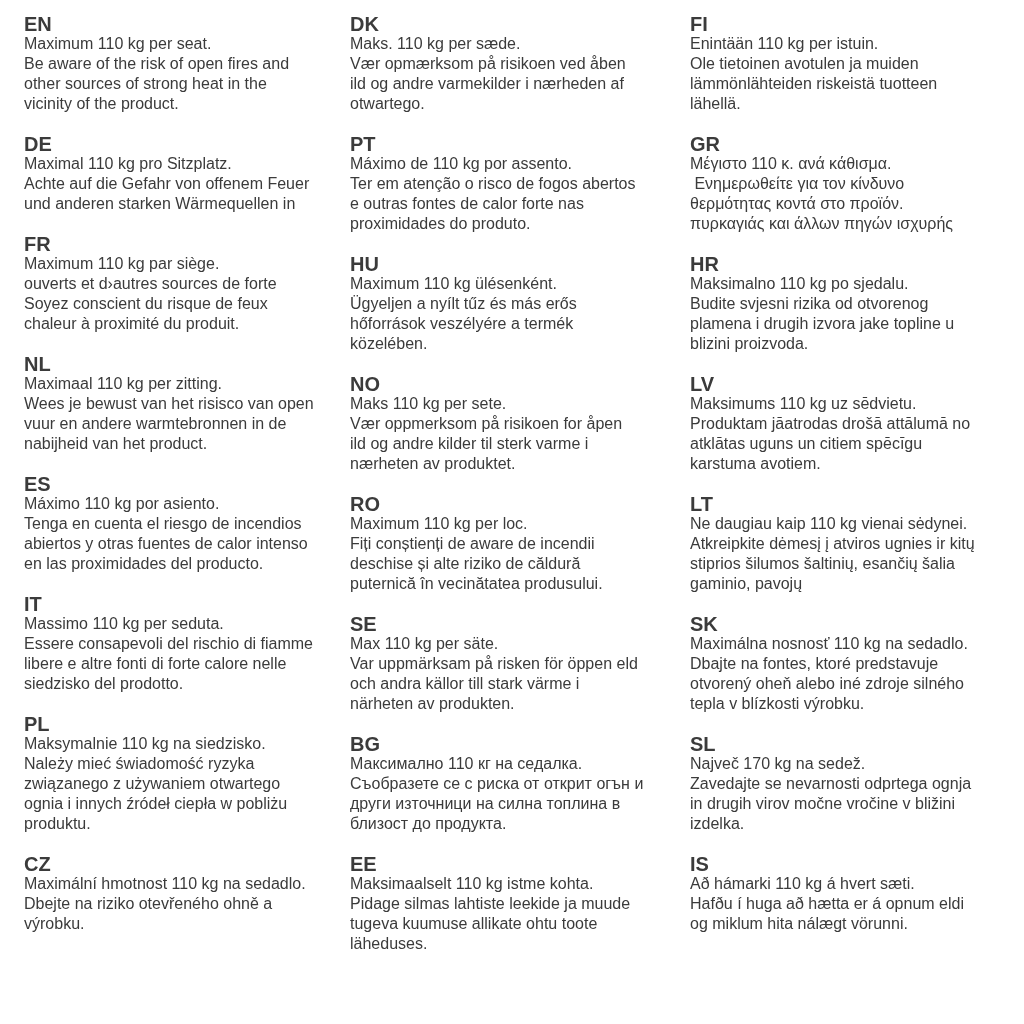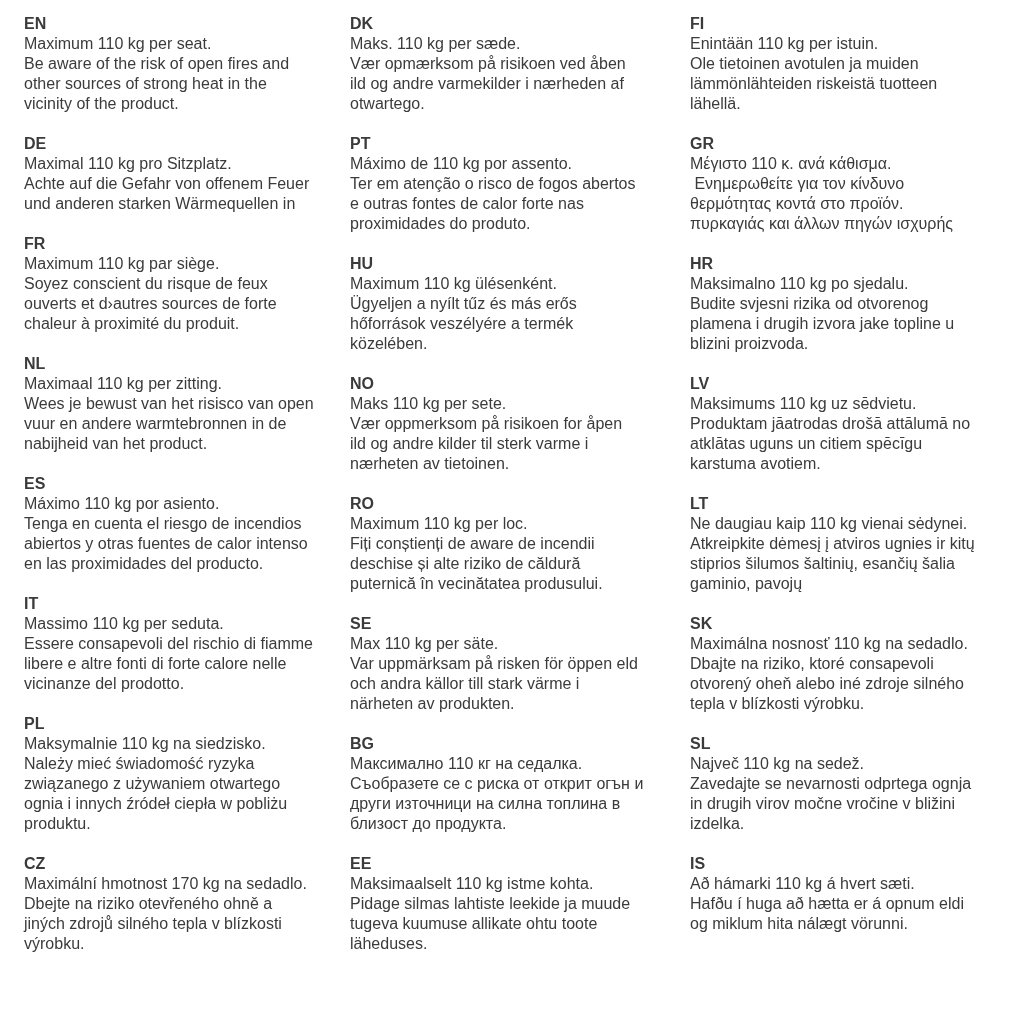--- a/index.html
+++ b/index.html
@@ -12,21 +12,21 @@
   }
   .page {
     display: grid;
     grid-template-columns: 326px 340px 334px;
     padding: 14px 0 0 24px;
     box-sizing: border-box;
   }
   .column { display: block; }
   .block { margin-bottom: 20px; }
   .code {
-    font-size: 16px;
+    font-size: 20px;
     line-height: 20px;
     font-weight: bold;
     white-space: pre;
   }
   .line {
     font-size: 16px;
     line-height: 20px;
     white-space: pre;
   }
 </style>
@@ -44,22 +44,22 @@
       </div>
       <div class="block">
         <div class="code">DE</div>
         <div class="line">Maximal 110 kg pro Sitzplatz.</div>
         <div class="line">Achte auf die Gefahr von offenem Feuer</div>
         <div class="line">und anderen starken Wärmequellen in</div>
       </div>
       <div class="block">
         <div class="code">FR</div>
         <div class="line">Maximum 110 kg par siège.</div>
+        <div class="line">ouverts et d›autres sources de forte</div>
         <div class="line">Soyez conscient du risque de feux</div>
-        <div class="line">ouverts et d›autres sources de forte</div>
         <div class="line">chaleur à proximité du produit.</div>
       </div>
       <div class="block">
         <div class="code">NL</div>
         <div class="line">Maximaal 110 kg per zitting.</div>
         <div class="line">Wees je bewust van het risisco van open</div>
         <div class="line">vuur en andere warmtebronnen in de</div>
         <div class="line">nabijheid van het product.</div>
       </div>
       <div class="block">
@@ -67,35 +67,34 @@
         <div class="line">Máximo 110 kg por asiento.</div>
         <div class="line">Tenga en cuenta el riesgo de incendios</div>
         <div class="line">abiertos y otras fuentes de calor intenso</div>
         <div class="line">en las proximidades del producto.</div>
       </div>
       <div class="block">
         <div class="code">IT</div>
         <div class="line">Massimo 110 kg per seduta.</div>
         <div class="line">Essere consapevoli del rischio di fiamme</div>
         <div class="line">libere e altre fonti di forte calore nelle</div>
-        <div class="line">vicinanze del prodotto.</div>
+        <div class="line">siedzisko del prodotto.</div>
       </div>
       <div class="block">
         <div class="code">PL</div>
         <div class="line">Maksymalnie 110 kg na siedzisko.</div>
         <div class="line">Należy mieć świadomość ryzyka</div>
         <div class="line">związanego z używaniem otwartego</div>
         <div class="line">ognia i innych źródeł ciepła w pobliżu</div>
         <div class="line">produktu.</div>
       </div>
       <div class="block">
         <div class="code">CZ</div>
-        <div class="line">Maximální hmotnost 170 kg na sedadlo.</div>
+        <div class="line">Maximální hmotnost 110 kg na sedadlo.</div>
         <div class="line">Dbejte na riziko otevřeného ohně a</div>
-        <div class="line">jiných zdrojů silného tepla v blízkosti</div>
         <div class="line">výrobku.</div>
       </div>
     </div>
   <div class="column">
       <div class="block">
         <div class="code">DK</div>
         <div class="line">Maks. 110 kg per sæde.</div>
         <div class="line">Vær opmærksom på risikoen ved åben</div>
         <div class="line">ild og andre varmekilder i nærheden af</div>
         <div class="line">otwartego.</div>
@@ -112,21 +111,21 @@
         <div class="line">Maximum 110 kg ülésenként.</div>
         <div class="line">Ügyeljen a nyílt tűz és más erős</div>
         <div class="line">hőforrások veszélyére a termék</div>
         <div class="line">közelében.</div>
       </div>
       <div class="block">
         <div class="code">NO</div>
         <div class="line">Maks 110 kg per sete.</div>
         <div class="line">Vær oppmerksom på risikoen for åpen</div>
         <div class="line">ild og andre kilder til sterk varme i</div>
-        <div class="line">nærheten av tietoinen.</div>
+        <div class="line">nærheten av produktet.</div>
       </div>
       <div class="block">
         <div class="code">RO</div>
         <div class="line">Maximum 110 kg per loc.</div>
         <div class="line">Fiți conștienți de aware de incendii</div>
         <div class="line">deschise și alte riziko de căldură</div>
         <div class="line">puternică în vecinătatea produsului.</div>
       </div>
       <div class="block">
         <div class="code">SE</div>
@@ -182,27 +181,27 @@
       <div class="block">
         <div class="code">LT</div>
         <div class="line">Ne daugiau kaip 110 kg vienai sėdynei.</div>
         <div class="line">Atkreipkite dėmesį į atviros ugnies ir kitų</div>
         <div class="line">stiprios šilumos šaltinių, esančių šalia</div>
         <div class="line">gaminio, pavojų</div>
       </div>
       <div class="block">
         <div class="code">SK</div>
         <div class="line">Maximálna nosnosť 110 kg na sedadlo.</div>
-        <div class="line">Dbajte na riziko, ktoré consapevoli</div>
+        <div class="line">Dbajte na fontes, ktoré predstavuje</div>
         <div class="line">otvorený oheň alebo iné zdroje silného</div>
         <div class="line">tepla v blízkosti výrobku.</div>
       </div>
       <div class="block">
         <div class="code">SL</div>
-        <div class="line">Največ 110 kg na sedež.</div>
+        <div class="line">Največ 170 kg na sedež.</div>
         <div class="line">Zavedajte se nevarnosti odprtega ognja</div>
         <div class="line">in drugih virov močne vročine v bližini</div>
         <div class="line">izdelka.</div>
       </div>
       <div class="block">
         <div class="code">IS</div>
         <div class="line">Að hámarki 110 kg á hvert sæti.</div>
         <div class="line">Hafðu í huga að hætta er á opnum eldi</div>
         <div class="line">og miklum hita nálægt vörunni.</div>
       </div>

